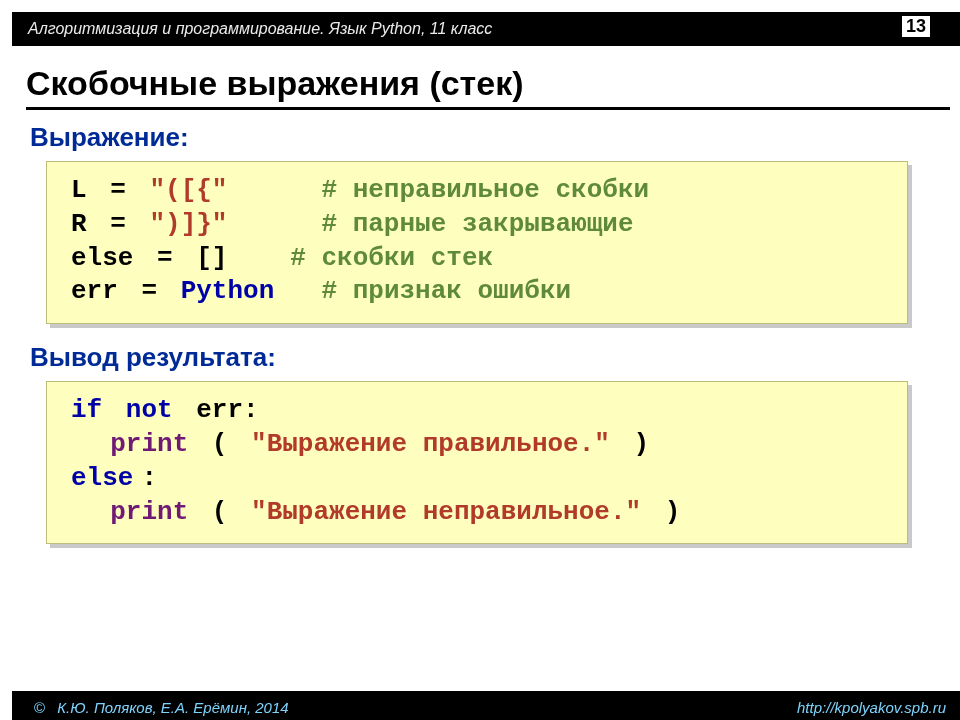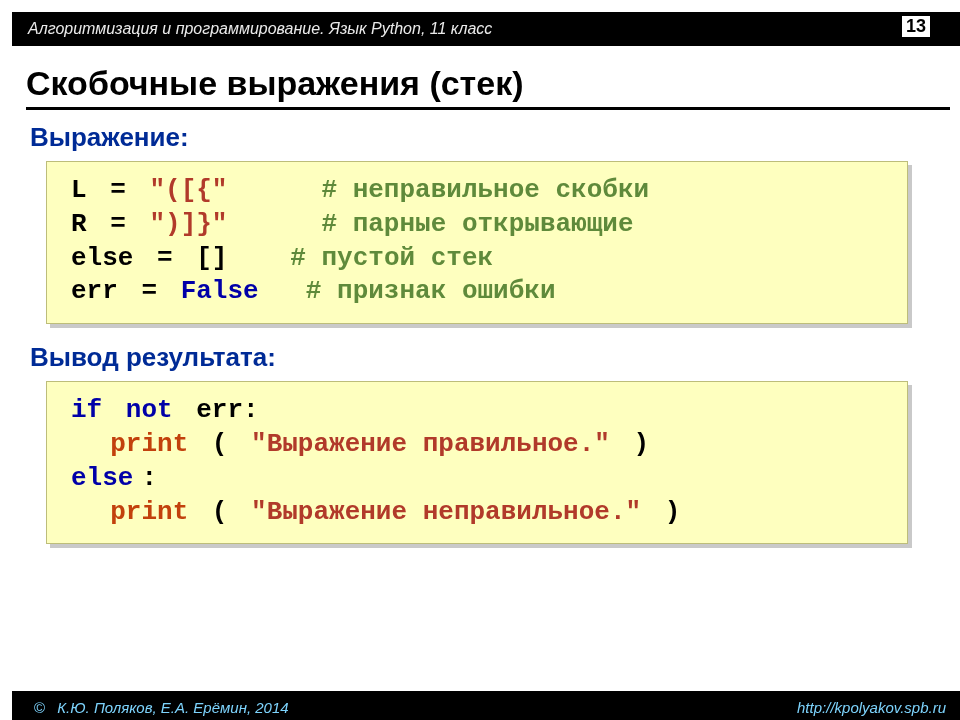--- a/index.html
+++ b/index.html
@@ -58,21 +58,21 @@
       font-family: "Courier New", Courier, monospace;
       font-size: 26px;
       font-weight: bold;
       line-height: 1.3;
       white-space: pre;
       color: #000;
     }
     .tok-str { color: #b13a2a; }
     .tok-kw { color: #0000a8; }
     .tok-com { color: #5f8a3b; }
-    .tok-fn { color: #c2410c; }
+    .tok-fn { color: #701a75; }
     .footer-band {
       position: absolute;
       bottom: 0;
       left: 0;
       right: 0;
       background: #000000;
       color: #7dd3fc;
       font-style: italic;
       font-size: 15px;
       padding: 4px 14px;
@@ -88,23 +88,23 @@
   <span>Алгоритмизация и программирование. Язык Python, 11 класс</span>
 </div>
 <div class="page-number">13</div>
 
 <div class="slide-title">Скобочные выражения (стек)</div>
 <div class="title-rule"></div>
 
 <div class="section-label">Выражение:</div>
 
 <div class="code-box"><span>L</span><span> = </span><span class="tok-str">"([{"</span><span>     </span><span class="tok-com"># неправильное скобки</span>
-<span>R</span><span> = </span><span class="tok-str">")]}"</span><span>     </span><span class="tok-com"># парные открывающие</span>
-<span>else</span><span> = </span><span>[]</span><span>   </span><span class="tok-com"># пустой стек</span>
-<span>err</span><span> = </span><span class="tok-kw">False</span><span>  </span><span class="tok-com"># признак ошибки</span></div>
+<span>R</span><span> = </span><span class="tok-str">")]}"</span><span>     </span><span class="tok-com"># парные закрывающие</span>
+<span>else</span><span> = </span><span>[]</span><span>   </span><span class="tok-com"># скобки стек</span>
+<span>err</span><span> = </span><span class="tok-kw">Python</span><span>  </span><span class="tok-com"># признак ошибки</span></div>
 
 <div class="section-label">Вывод результата:</div>
 
 <div class="code-box"><span class="tok-kw">if</span><span class="tok-kw"> not</span><span> err:</span>
 <span>  </span><span class="tok-fn">print</span><span> ( </span><span class="tok-str">"Выражение правильное."</span><span> )</span>
 <span class="tok-kw">else</span><span>:</span>
 <span>  </span><span class="tok-fn">print</span><span> ( </span><span class="tok-str">"Выражение неправильное."</span><span> )</span></div>
 
 <div class="footer-band">
   <span><span class="copy-sym">©</span><span> К.Ю. Поляков, Е.А. Ерёмин, 2014</span></span>

